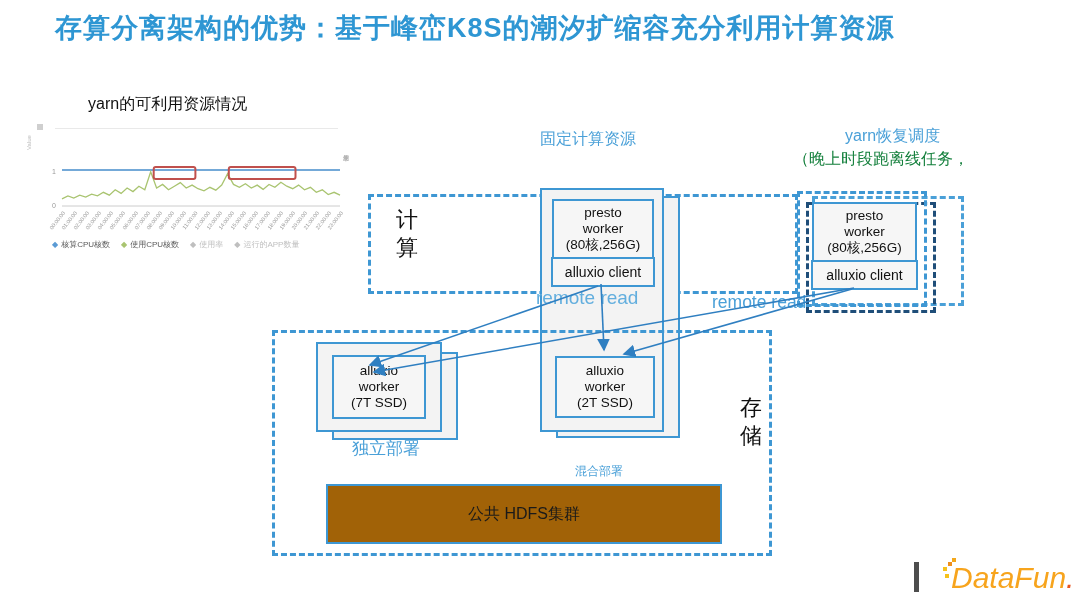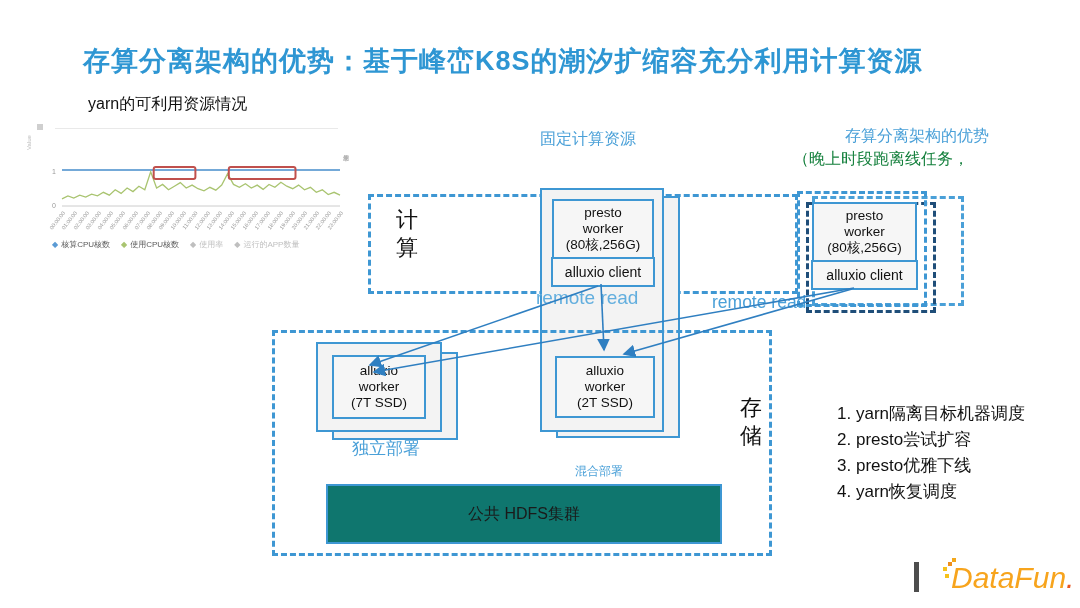--- a/index.html
+++ b/index.html
@@ -1,20 +1,20 @@
 <!DOCTYPE html>
 <html><head>
 <meta charset="utf-8">
 <style>
   html,body{margin:0;padding:0;background:#fff;}
   #slide{position:relative;width:1080px;height:608px;background:#fff;overflow:hidden;
          font-family:"Liberation Sans","DejaVu Sans",sans-serif;color:#1a1a1a;}
   .abs{position:absolute;}
   
-  #title{left:55px;top:43px;width:960px;font-size:27px;font-weight:bold;color:#2e96d3;letter-spacing:1px;margin-left:28px;}
+  #title{left:55px;top:10px;width:960px;font-size:27px;font-weight:bold;color:#2e96d3;letter-spacing:1px;}
   
   #chart-title{left:88px;top:94px;font-size:16px;color:#111;}
   #chart-topline{left:55px;top:128px;width:283px;height:1px;background:#e9e9e9;}
   #chart-sq{left:37px;top:124px;width:6px;height:6px;background:#cfcfcf;}
   #chart-svg{left:40px;top:130px;}
   .cap-line{stroke:#74a9d8;stroke-width:2;fill:none;}
   .usage{stroke:#a9c470;stroke-width:1.3;fill:none;}
   .axisline{stroke:#cccccc;stroke-width:1;}
   .ann{fill:none;stroke:#c0504d;stroke-width:2;rx:2;}
   .ytick{font-size:7px;fill:#999;}
@@ -54,21 +54,21 @@
   #mid-presto{left:552px;top:199px;width:98px;height:56px;z-index:4;flex-direction:column;}
   #mid-client{left:551px;top:257px;width:100px;height:26px;z-index:4;font-size:14px;}
   #yarn-presto{left:812px;top:202px;width:101px;height:56px;z-index:4;flex-direction:column;}
   #yarn-client{left:811px;top:260px;width:103px;height:26px;z-index:4;font-size:14px;}
   #mid-worker{left:555px;top:356px;width:96px;height:58px;z-index:4;flex-direction:column;}
   #left-worker{left:332px;top:355px;width:90px;height:60px;z-index:4;flex-direction:column;}
   #standalone-label{left:352px;top:437px;font-size:17px;z-index:4;}
   #colocated-label{left:575px;top:439px;font-size:12px;z-index:4;margin-top:24px;}
   #remote-read-1{left:536px;top:287px;font-size:19px;z-index:5;color:#62aede;}
   #remote-read-2{left:712px;top:292px;font-size:17.5px;z-index:5;color:#4aa0d8;}
-  #hdfs-box{left:326px;top:484px;width:392px;height:56px;background:#0f766e;border:2px solid #3e97d3;z-index:4;
+  #hdfs-box{left:326px;top:484px;width:392px;height:56px;background:#a16207;border:2px solid #3e97d3;z-index:4;
             display:flex;align-items:center;justify-content:center;font-size:16px;}
   
   #flow{left:830px;top:398px;width:230px;font-size:17px;color:#111;z-index:4;}
   #flow ol{margin:4px 0 0 0;padding-left:26px;}
   #flow li{margin-bottom:3px;}
   
   #arrows{left:0;top:0;z-index:6;pointer-events:none;}
   .arrow{stroke:#2f7fc1;stroke-width:1.6;fill:none;}
   
   #fit-box{left:757px;top:560px;width:150px;height:35px;background:#f1f1f1;border-radius:3px;
@@ -143,21 +143,21 @@
         <span class="leg-marker" style="color: rgb(191, 191, 191);">◆</span>
         <span style="color: rgb(192, 192, 192);">使用率</span>
       </span>
       <span class="leg-item">
         <span class="leg-marker" style="color: rgb(191, 191, 191);">◆</span>
         <span style="color: rgb(192, 192, 192);">运行的APP数量</span>
       </span>
     </div>
 
   <div class="abs bluelab" id="fixed-caption">固定计算资源</div>
-  <div class="abs bluelab" id="yarn-caption">存算分离架构的优势</div>
+  <div class="abs bluelab" id="yarn-caption">yarn恢复调度</div>
   <div class="abs" id="yarn-note1">（晚上时段跑离线任务，</div>
 
   <div class="abs dashed" id="compute-box"></div>
   <div class="abs dashed" id="yarn-rect-b"></div>
   <div class="abs dashed" id="yarn-rect-c"></div>
   <div class="abs dashed" id="yarn-rect-a"></div>
 
   <div class="abs stackbox" id="mid-back"></div>
   <div class="abs stackbox" id="mid-front"></div>
   <div class="abs stackbox" id="left-back"></div>
@@ -197,26 +197,20 @@
   <div class="abs bluelab" id="colocated-label">混合部署</div>
 
   <div class="abs" id="remote-read-1">remote read</div>
   <div class="abs" id="remote-read-2">remote read</div>
 
   <div class="abs" id="hdfs-box">
     <span>公共 HDFS集群</span>
   </div>
 
   <div class="abs" id="flow">
-    <ol>
-      <li>yarn隔离目标机器调度</li>
-      <li>presto尝试扩容</li>
-      <li>presto优雅下线</li>
-      <li>yarn恢复调度</li>
-    </ol>
   </div>
 
   <svg class="abs" id="arrows" width="1080" height="608" viewBox="0 0 1080 608">
     <defs>
       <marker id="ah" markerWidth="9" markerHeight="8" refX="7" refY="4" orient="auto">
         <path d="M0,0 L8,4 L0,8 z" fill="#2f7fc1"></path>
       </marker>
     </defs>
     <line class="arrow" x1="601" y1="284" x2="604" y2="350" marker-end="url(#ah)"></line>
     <line class="arrow" x1="598" y1="286" x2="370" y2="365" marker-end="url(#ah)"></line>

